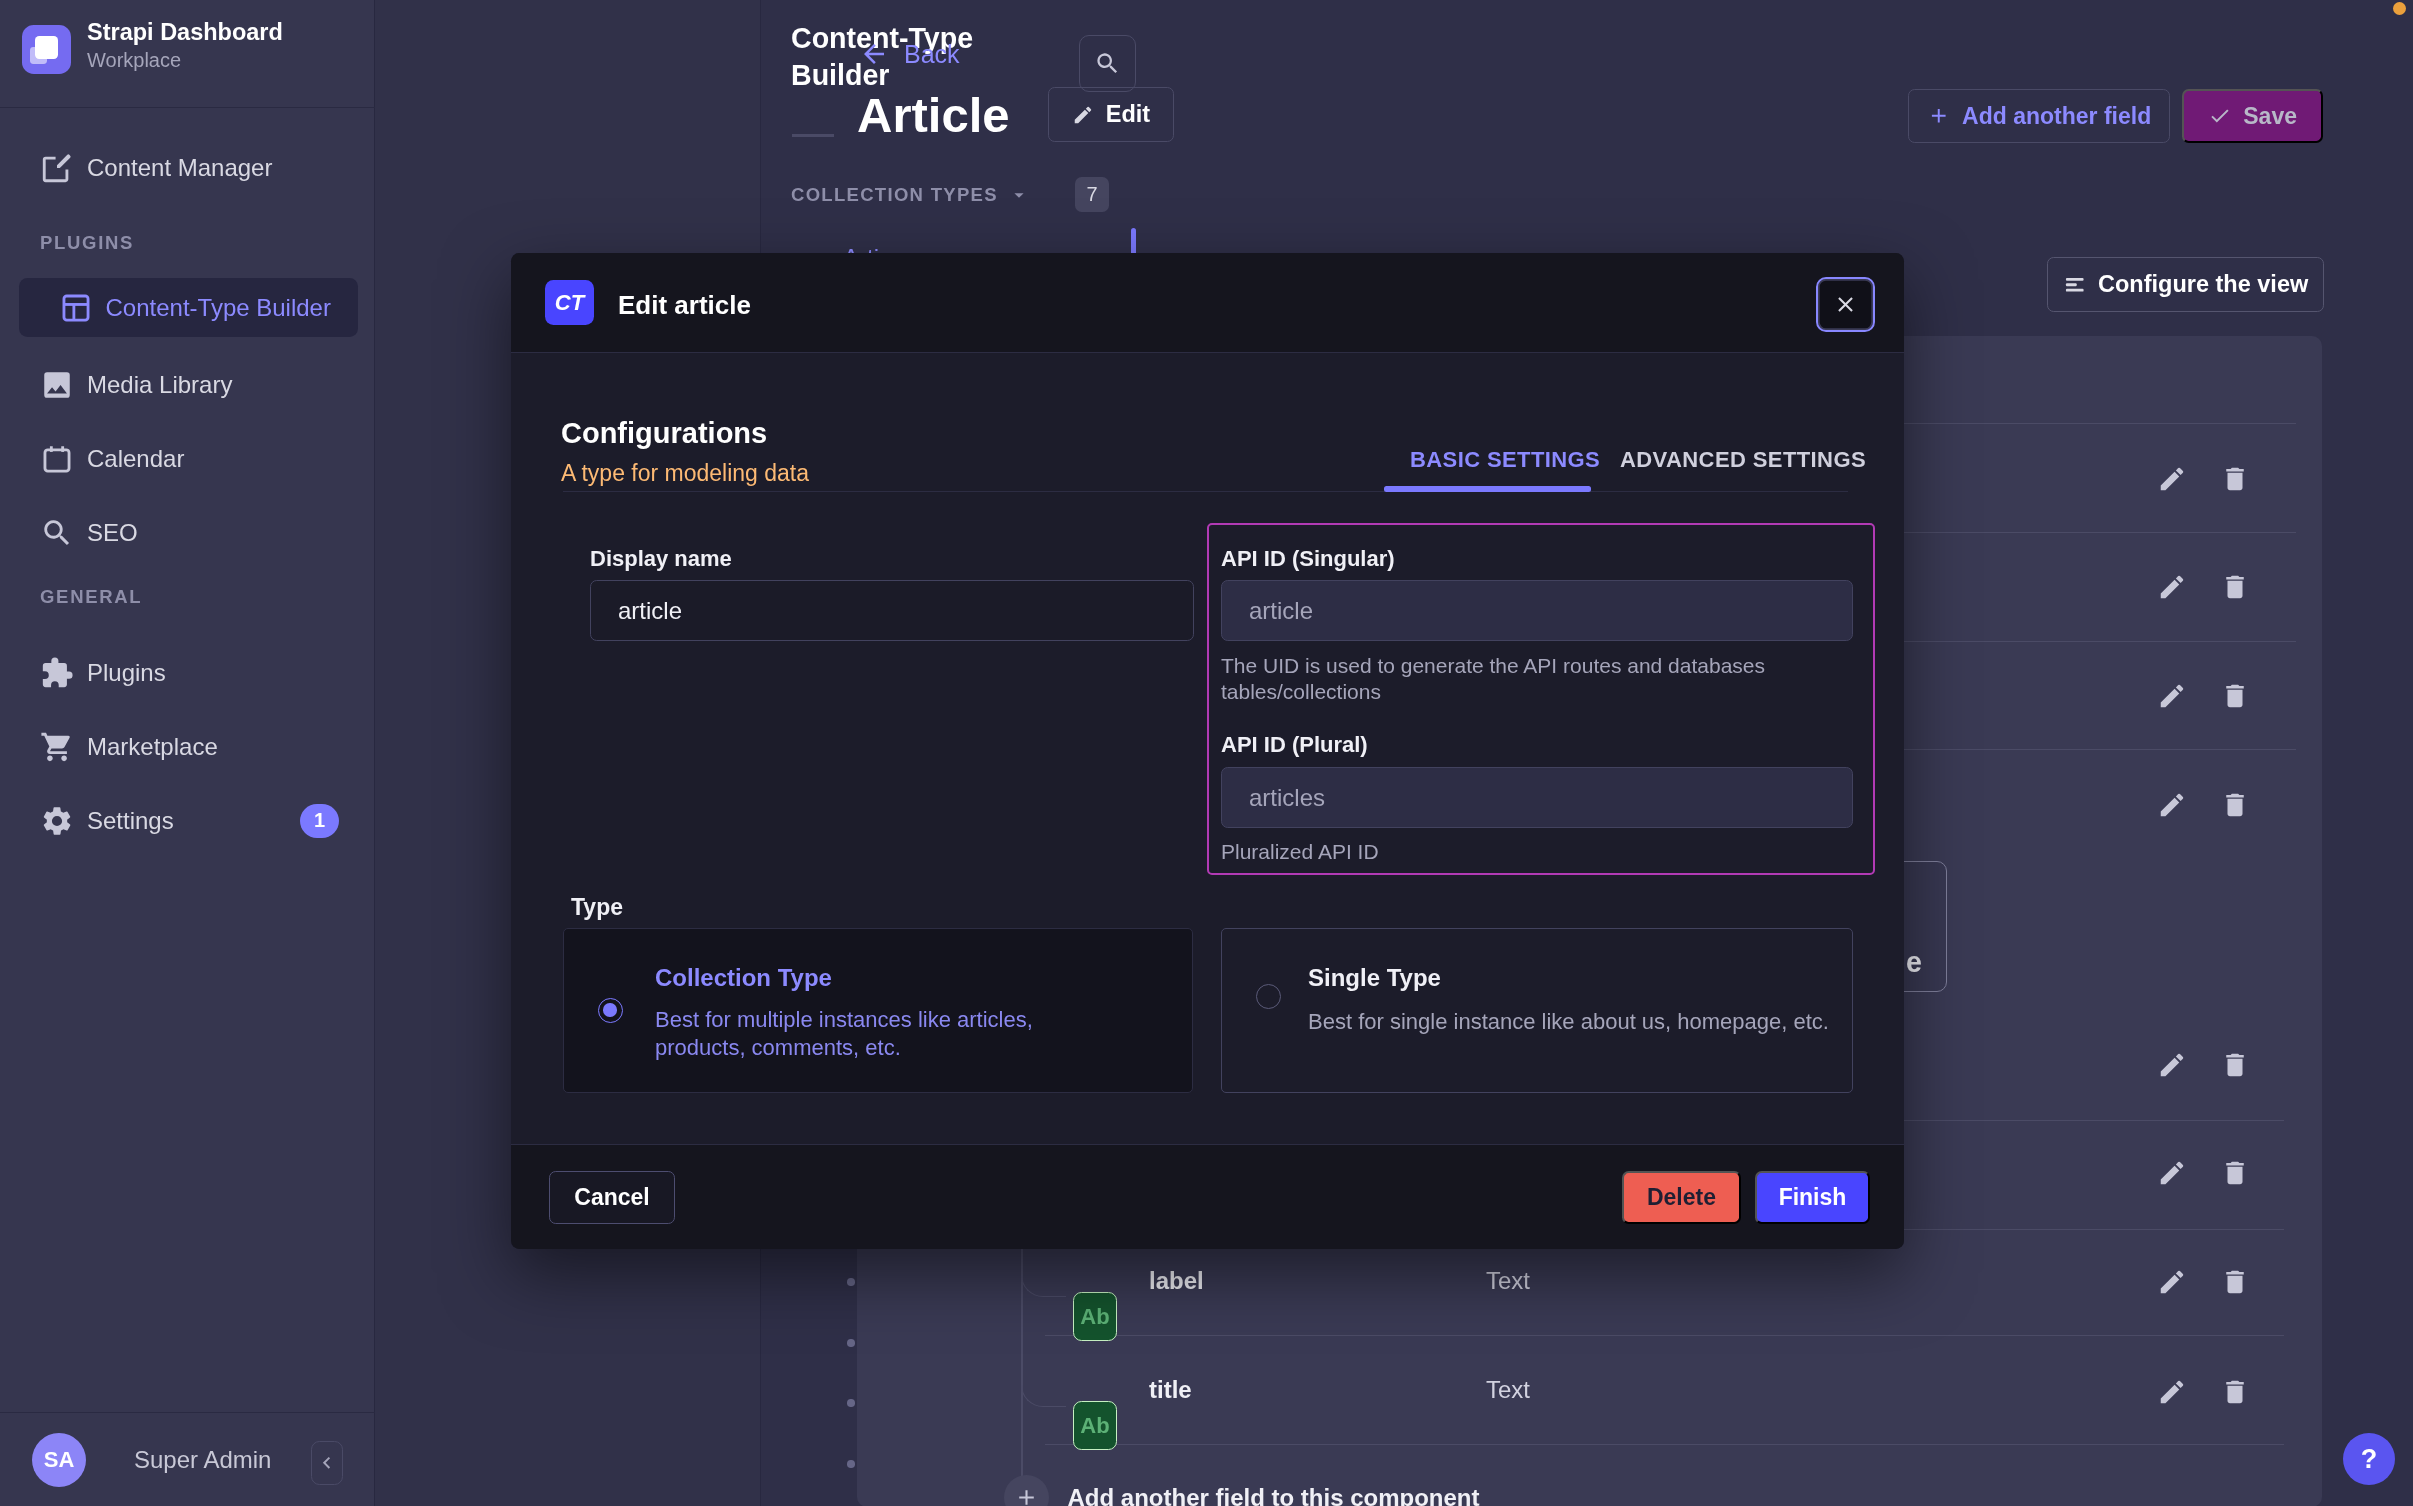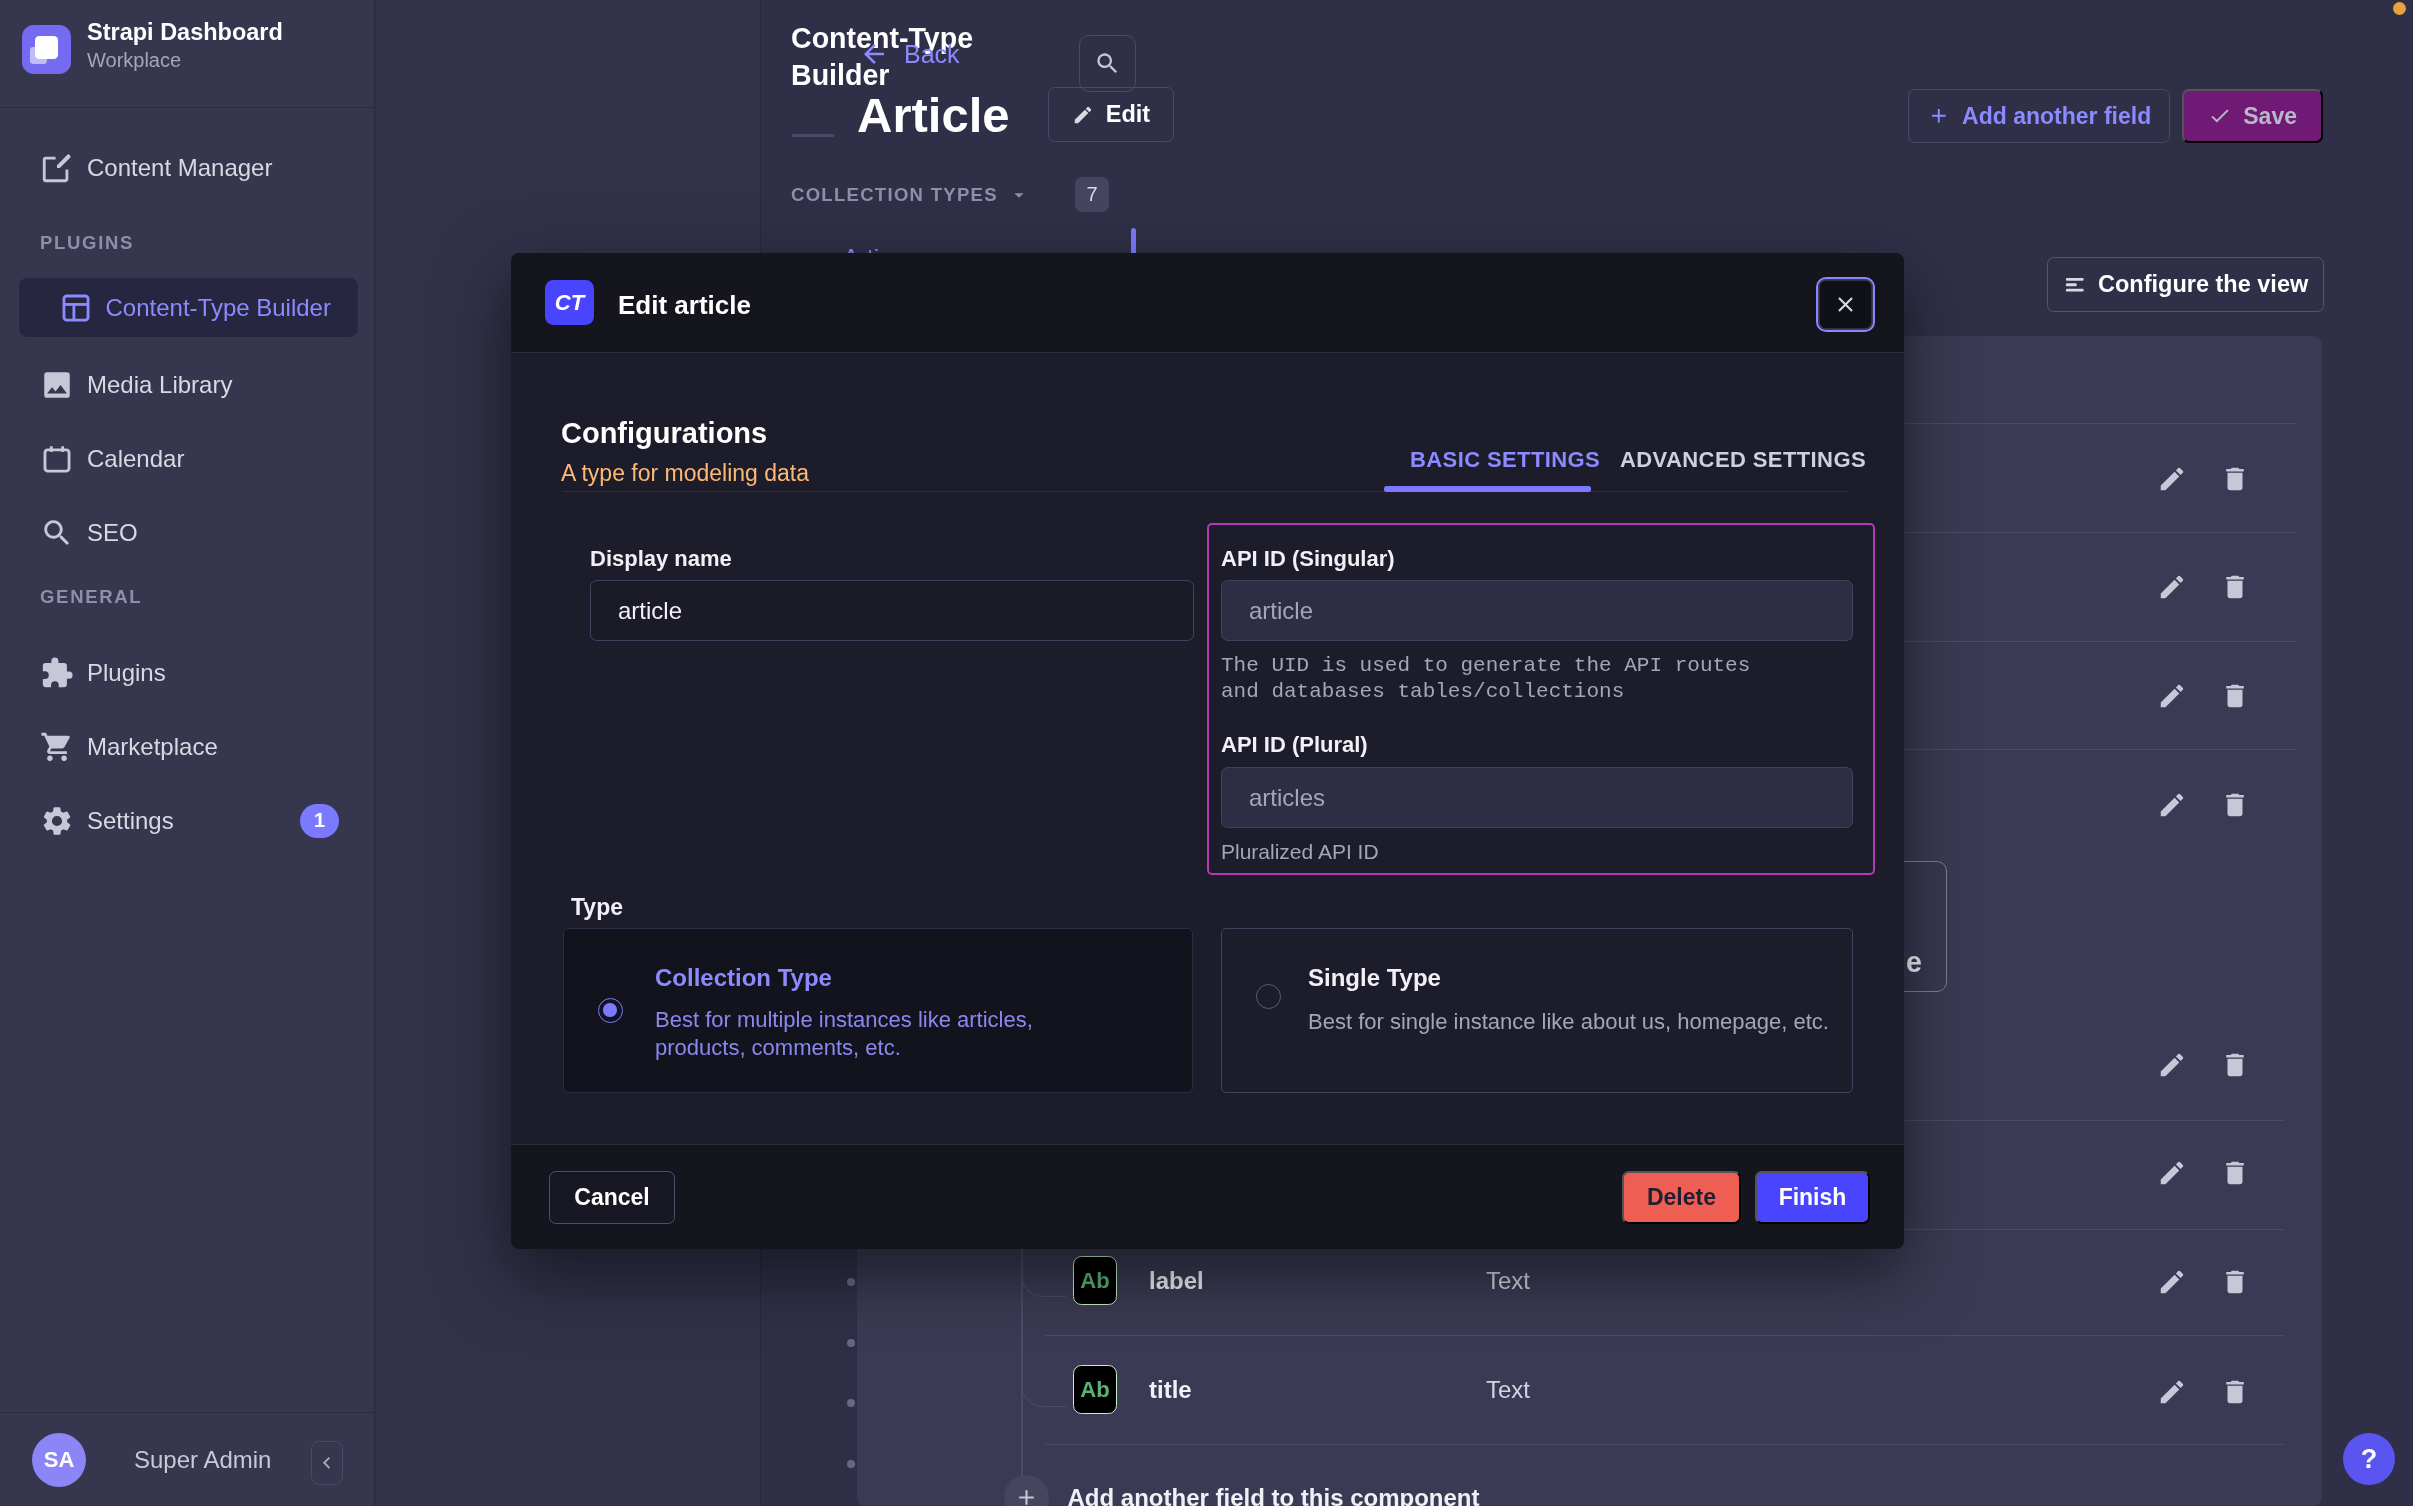--- a/index.html
+++ b/index.html
@@ -45,21 +45,21 @@
   .main-back{color:#8c8aff;font-size:25px;display:flex;align-items:center;gap:15px;}
   .page-title{font-size:49px;font-weight:bold;color:#ffffff;}
   .page-sub{font-size:26px;color:#a5a5ba;}
   .btn{display:flex;align-items:center;justify-content:center;gap:11.8px;border-radius:6.7px;font-weight:bold;box-sizing:border-box;white-space:nowrap;}
   .btn-outline{border:0.8px solid #4a4a66;background:transparent;color:#ffffff;font-size:23.5px;}
   .btn-outline-accent{border:0.8px solid #4a4a66;background:transparent;color:#8c8aff;font-size:23px;}
   .btn-muted{background:#701a75;color:#b8b8c8;font-size:23px;}
   .content-card{background:#3a3a54;border-radius:10px;}
   .card-div{position:absolute;height:0.8px;background:#4b4b66;}
   .icon-grey{color:#c7c7d8;}
-  .ab-badge{width:44px;height:49px;border-radius:8.4px;background:#000000;border:0.8px solid #c6f0c2;color:#5cb176;font-size:22px;font-weight:bold;display:flex;align-items:center;justify-content:center;}
+  .ab-badge{width:44px;height:49px;border-radius:8.4px;background:#14532d;border:0.8px solid #c6f0c2;color:#5cb176;font-size:22px;font-weight:bold;display:flex;align-items:center;justify-content:center;margin-top:36px;}
   .field-name{font-size:24px;font-weight:bold;color:#f0f0f6;}
   .field-type{font-size:24px;color:#d2d2e0;}
   .tree-v{width:1.7px;background:#4b4b66;}
   .tree-elbow{border-left:1.7px solid #4b4b66;border-bottom:1.7px solid #4b4b66;border-bottom-left-radius:22px;}
   .add-circle{border-radius:50%;background:#45455f;color:#c7c7d8;display:flex;align-items:center;justify-content:center;}
   .help-fab{border-radius:50%;background:#5a55f0;color:#fff;font-size:27px;font-weight:bold;display:flex;align-items:center;justify-content:center;}
   .partial-box{border:1.7px solid #7e7e9a;border-radius:10px;background:#383852;}
 
   
   .modal{left:511px;top:253px;width:1393px;height:996px;border-radius:8.4px;background:#1c1c2a;box-shadow:0 25px 67px rgba(0,0,0,.5);}
@@ -533,21 +533,21 @@
   <div class="abs f-label" style="left:590px;top:546px;">Display name</div>
   <div class="abs f-input" style="left:590px;top:580px;width:604px;height:61px;">
     <span>article</span>
   </div>
 
   <div class="abs hl-box"></div>
   <div class="abs f-label" style="left:1221px;top:546px;">API ID (Singular)</div>
   <div class="abs f-input dim" style="left:1221px;top:580px;width:632px;height:61px;">
     <span>article</span>
   </div>
-  <div class="abs f-helper" style="left:1221px;top:653px;width:571px;font-family:Liberation Mono, monospace;">The UID is used to generate the API routes and databases tables/collections</div>
+  <div class="abs f-helper" style="left:1221px;top:653px;width:571px;">The UID is used to generate the API routes and databases tables/collections</div>
 
   <div class="abs f-label" style="left:1221px;top:732px;">API ID (Plural)</div>
   <div class="abs f-input dim" style="left:1221px;top:767px;width:632px;height:61px;">
     <span>articles</span>
   </div>
   <div class="abs f-helper" style="left:1221px;top:839px;">Pluralized API ID</div>
 
   <div class="abs f-label" style="left:571px;top:894px;font-size:23px;">Type</div>
 
   <div class="abs type-card idle" style="left:1221px;top:928px;width:632px;height:165px;">

